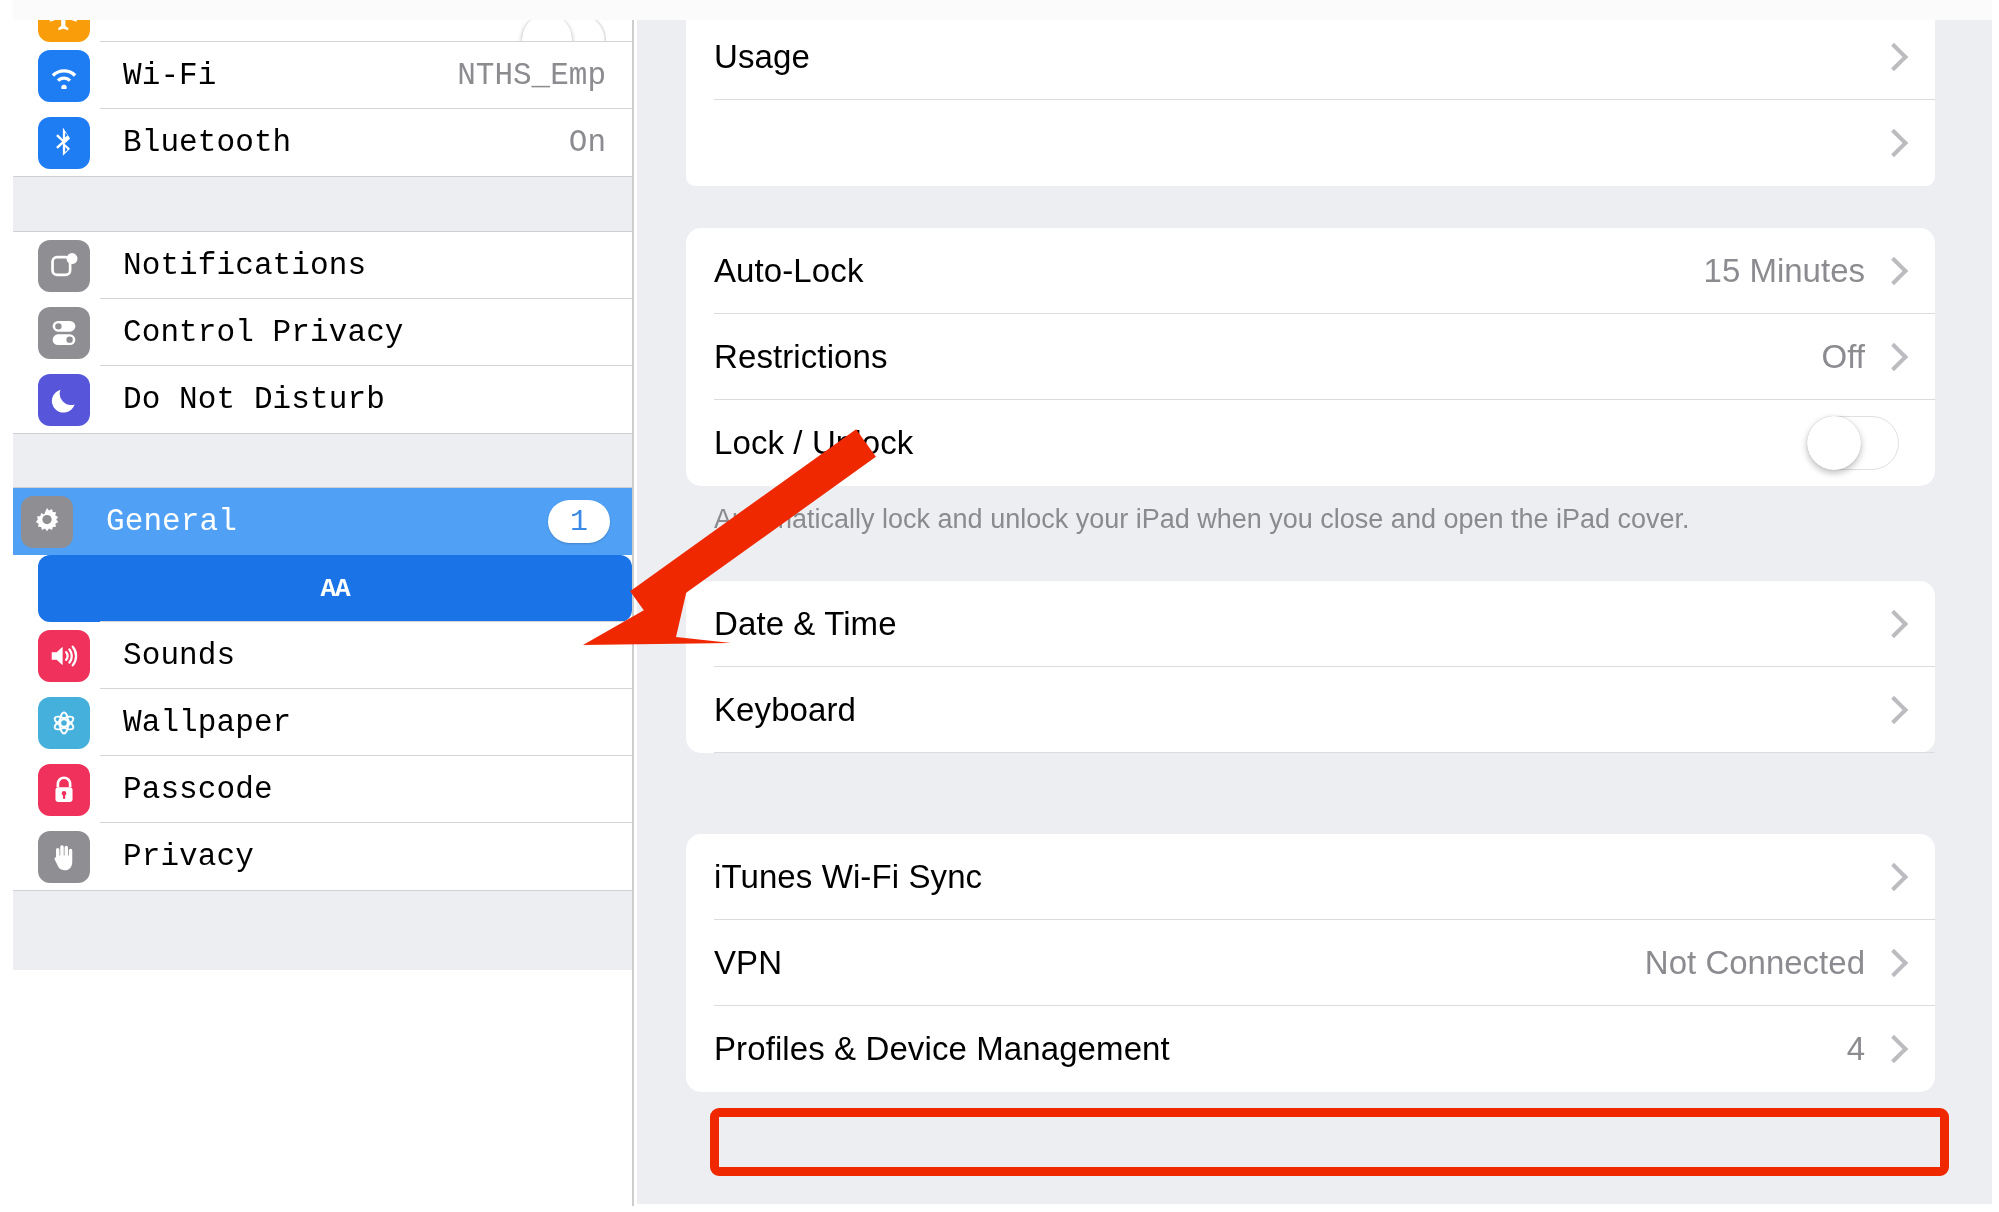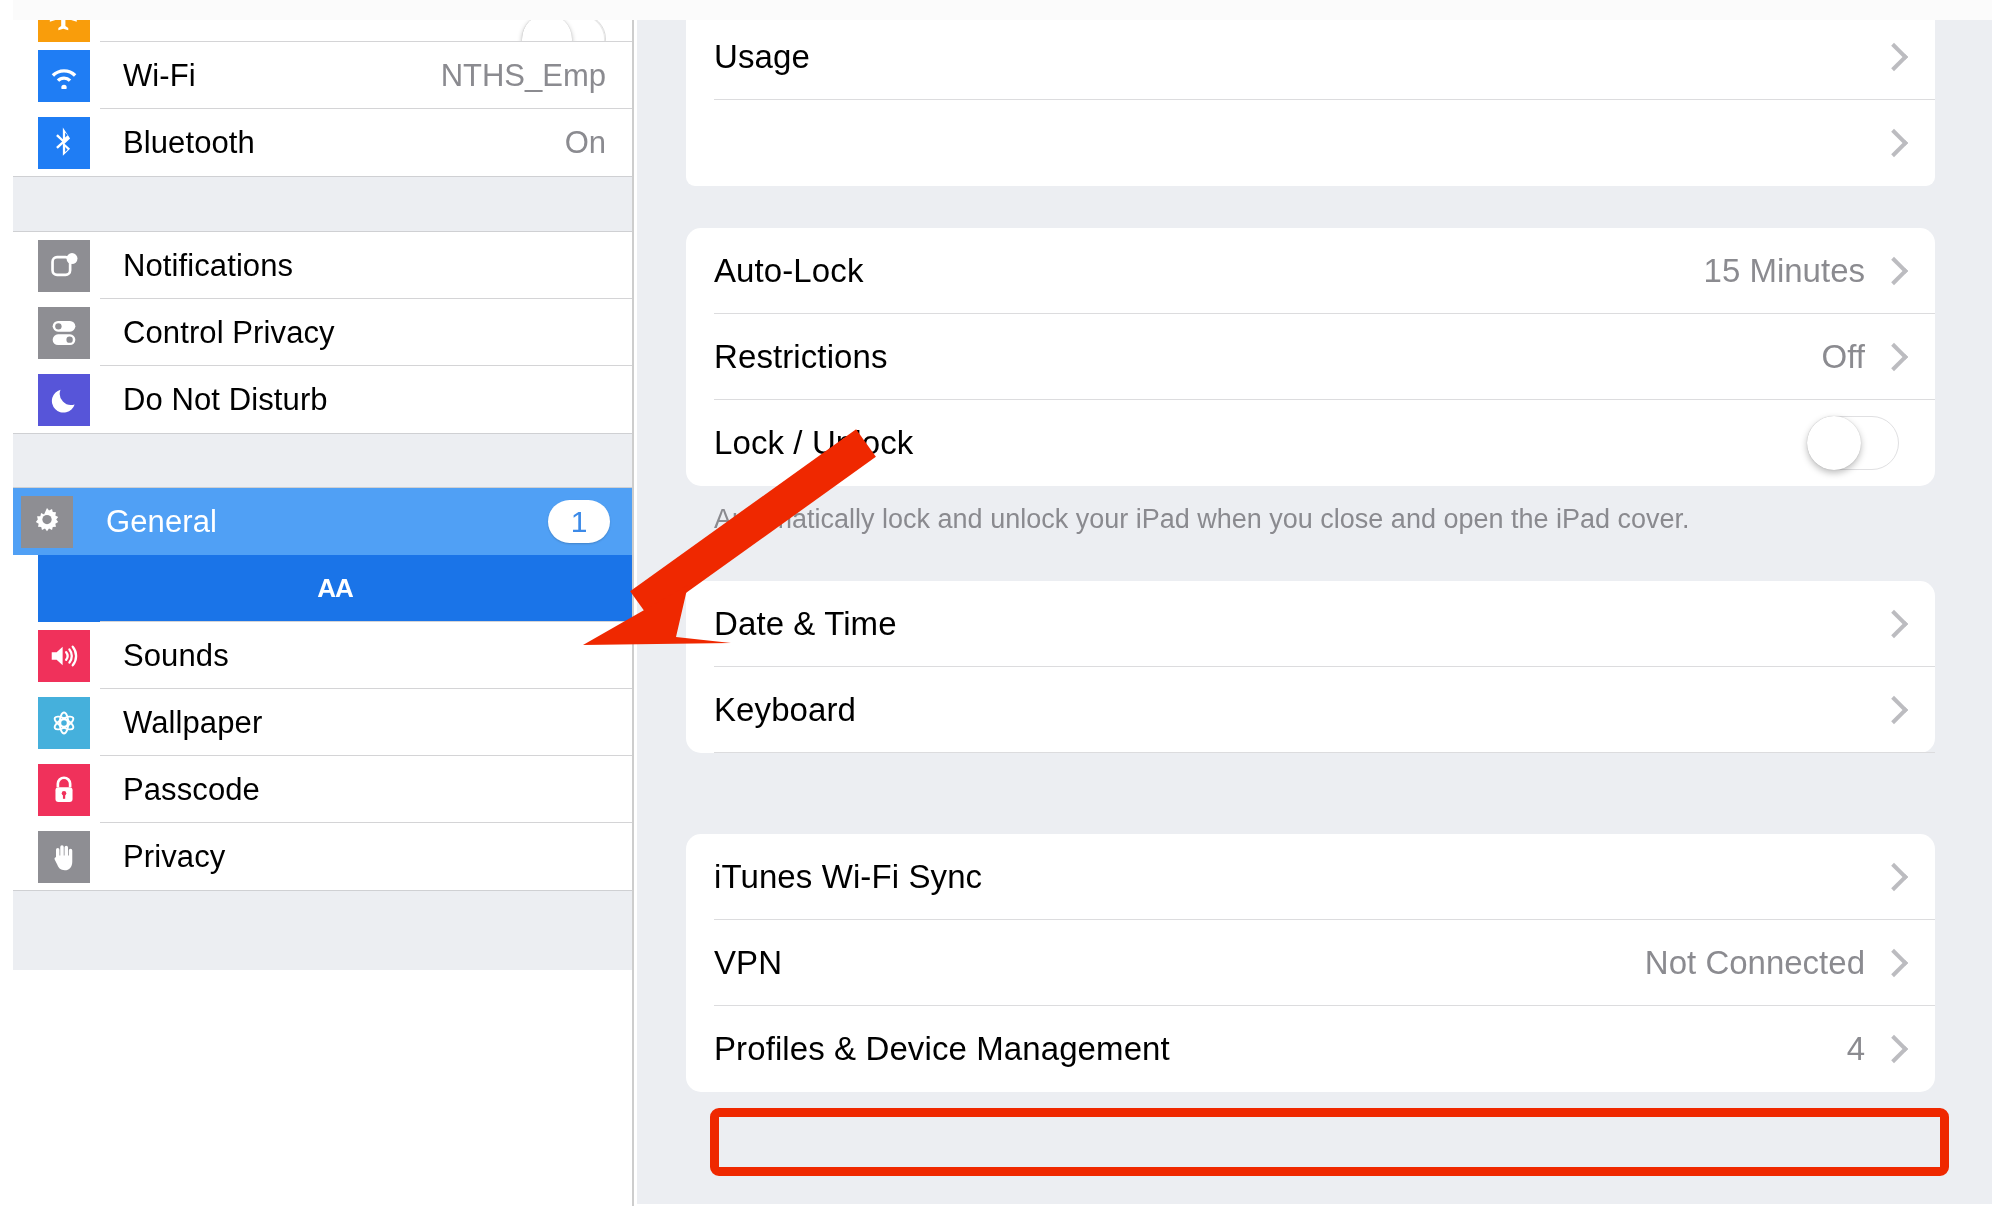--- a/index.html
+++ b/index.html
@@ -51,21 +51,21 @@
   #sidebar {
     position: absolute;
     top: 14px; left: 13px;
     width: 621px;
     height: 1198px;
     background: #ffffff;
     border-right: 2px solid #cdcdcd;
     overflow: hidden;
   }
 
-  .sb-group { background: #8b5cf6; }
+  .sb-group { background: #8b5cf6; font-family: Liberation Mono, monospace; }
 
   .sb-gap {
     background: #eceef2;
     border-top: 1px solid #cfd0d3;
     border-bottom: 1px solid #cfd0d3;
   }
 
   .sb-row {
     position: relative;
     display: flex;
@@ -78,21 +78,21 @@
   .sb-row .sep {
     position: absolute;
     left: 87px; right: 0; bottom: 0;
     height: 1px;
     background: #d4d4d6;
   }
 
   .sb-icon {
     flex: 0 0 auto;
     width: 52px; height: 52px;
-    border-radius: 0;
+    border-radius: 12px;
     display: flex;
     align-items: center;
     justify-content: center;
     color: #ffffff;
     overflow: hidden;
   }
 
   .sb-label {
     margin-left: 33px;
     font-size: 31px;

